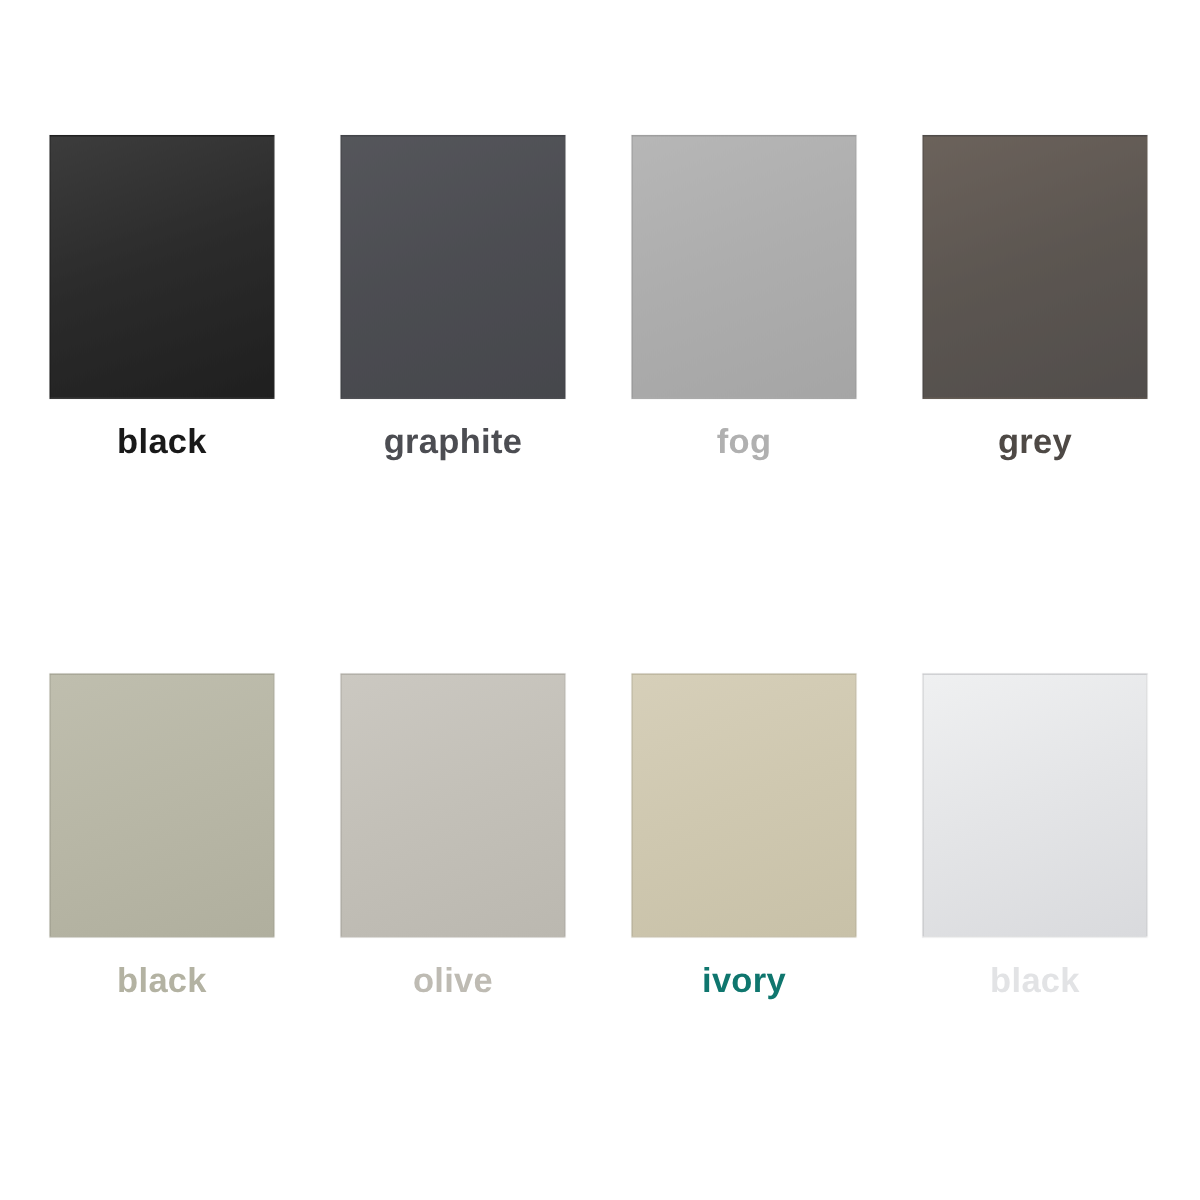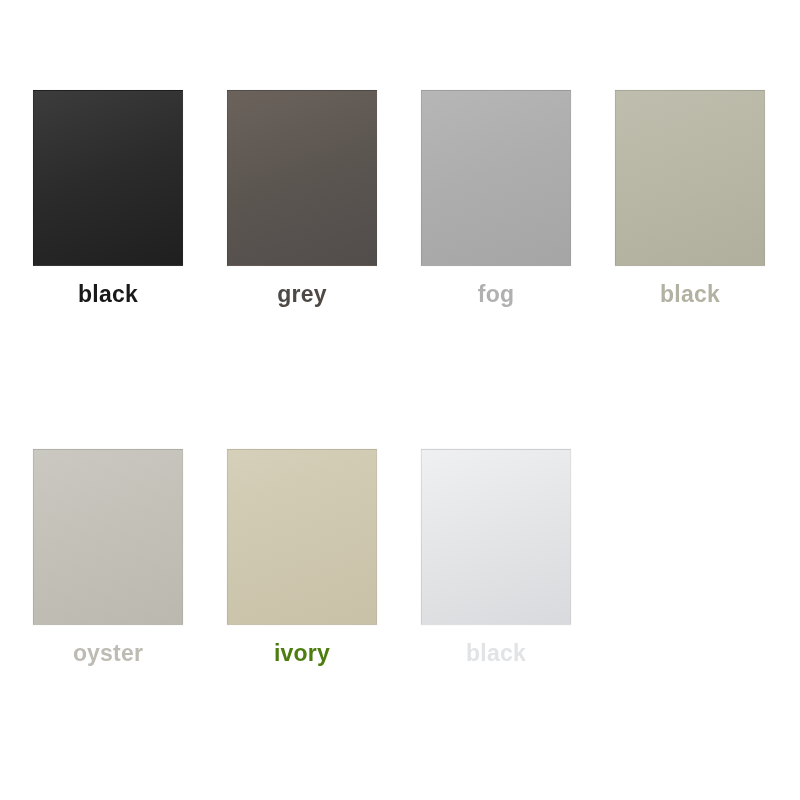--- a/index.html
+++ b/index.html
@@ -60,37 +60,41 @@
 </head>
 <body>
 
 <div id="palette-board">
   <div class="swatch-grid">
       <div class="swatch-cell">
         <div class="swatch-chip" style="background: linear-gradient(160deg, rgb(60, 60, 60) 0%, rgb(43, 43, 43) 48%, rgb(31, 31, 31) 100%);"></div>
         <div class="swatch-label" style="color: rgb(25, 25, 25);">black</div>
       </div>
       <div class="swatch-cell">
-        <div class="swatch-chip" style="background: linear-gradient(160deg, rgb(107, 98, 91) 0%, rgb(92, 86, 81) 48%, rgb(81, 77, 75) 100%);"></div>
-        <div class="swatch-label" style="color: rgb(78, 73, 69);">grey</div>
+        <div class="swatch-chip" style="background: linear-gradient(160deg, rgb(85, 86, 91) 0%, rgb(76, 77, 82) 48%, rgb(70, 71, 76) 100%);"></div>
+        <div class="swatch-label" style="color: rgb(76, 77, 82);">graphite</div>
       </div>
       <div class="swatch-cell">
         <div class="swatch-chip" style="background: linear-gradient(160deg, rgb(182, 182, 182) 0%, rgb(173, 173, 173) 48%, rgb(165, 165, 165) 100%);"></div>
         <div class="swatch-label" style="color: rgb(176, 176, 176);">fog</div>
+      </div>
+      <div class="swatch-cell">
+        <div class="swatch-chip" style="background: linear-gradient(160deg, rgb(107, 98, 91) 0%, rgb(92, 86, 81) 48%, rgb(81, 77, 75) 100%);"></div>
+        <div class="swatch-label" style="color: rgb(78, 73, 69);">grey</div>
       </div>
       <div class="swatch-cell">
         <div class="swatch-chip" style="background: linear-gradient(160deg, rgb(191, 190, 174) 0%, rgb(184, 183, 166) 48%, rgb(176, 175, 158) 100%);"></div>
         <div class="swatch-label" style="color: rgb(179, 178, 162);">black</div>
       </div>
       <div class="swatch-cell">
         <div class="swatch-chip" style="background: linear-gradient(160deg, rgb(203, 200, 193) 0%, rgb(195, 192, 184) 48%, rgb(187, 184, 176) 100%);"></div>
-        <div class="swatch-label" style="color: rgb(190, 187, 179);">oyster</div>
+        <div class="swatch-label" style="color: rgb(190, 187, 179);">olive</div>
       </div>
       <div class="swatch-cell">
         <div class="swatch-chip" style="background: linear-gradient(160deg, rgb(214, 207, 185) 0%, rgb(207, 200, 176) 48%, rgb(200, 193, 168) 100%);"></div>
-        <div class="swatch-label" style="color: #4d7c0f;">ivory</div>
+        <div class="swatch-label" style="color: #0f766e;">ivory</div>
       </div>
       <div class="swatch-cell">
         <div class="swatch-chip" style="background: linear-gradient(160deg, rgb(239, 240, 241) 0%, rgb(228, 229, 231) 48%, rgb(217, 218, 221) 100%);"></div>
         <div class="swatch-label" style="color: rgb(226, 227, 229);">black</div>
       </div>
     </div>
 </div>
 
 </body></html>

